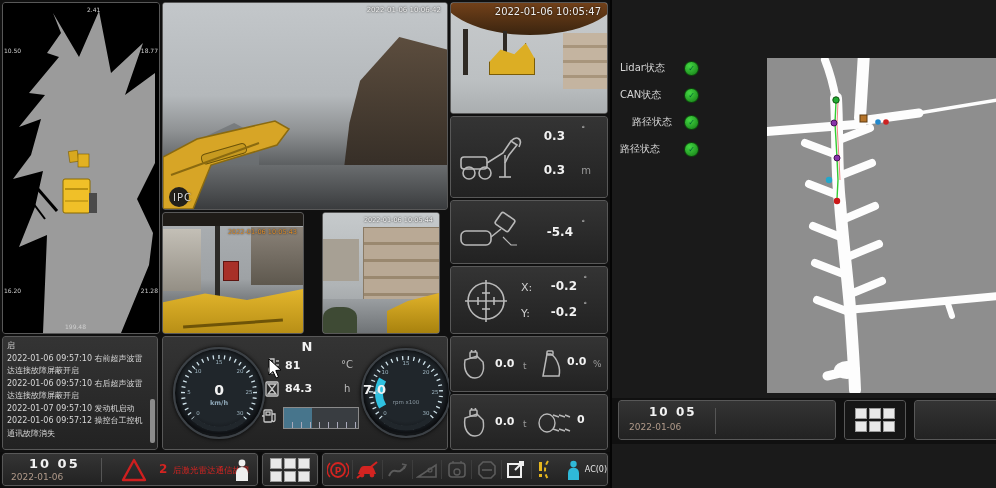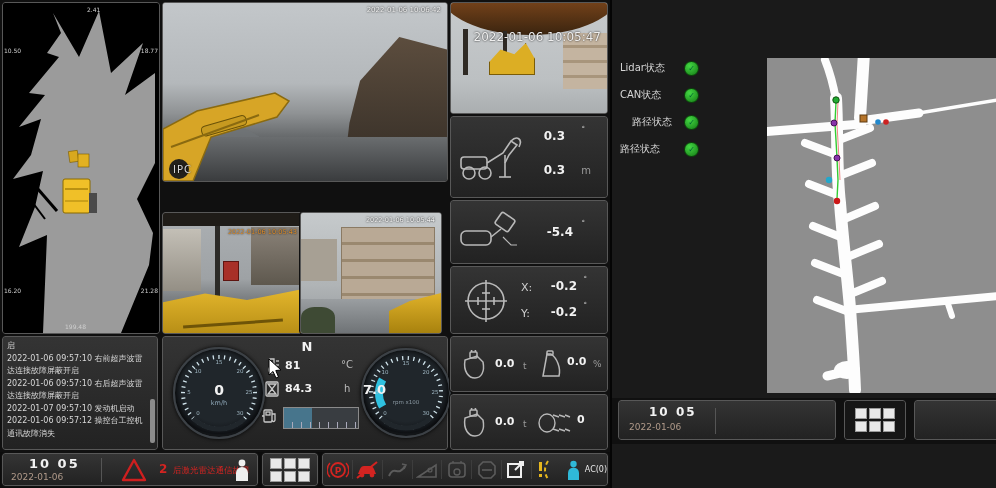--- a/index.html
+++ b/index.html
@@ -54,21 +54,21 @@
         </g>
       </svg>
       <span class="abs" style="left:84px;top:3px;font-size:6px;color:#cfcfcf;">2.41</span>
       <span class="abs" style="left:1px;top:44px;font-size:6px;color:#cfcfcf;">10.50</span>
       <span class="abs" style="right:1px;top:44px;font-size:6px;color:#cfcfcf;">18.77</span>
       <span class="abs" style="left:1px;top:284px;font-size:6px;color:#cfcfcf;">16.20</span>
       <span class="abs" style="right:1px;top:284px;font-size:6px;color:#cfcfcf;">21.28</span>
       <span class="abs" style="left:62px;top:320px;font-size:6px;color:#cfcfcf;">199.48</span>
     </div>
 
-    <div class="panel cam" style="left:162px;top:2px;width:286px;height:180px;">
+    <div class="panel cam" style="left:162px;top:2px;width:286px;height:208px;">
       <div class="abs" style="inset:0;background:linear-gradient(180deg,#c3c7ca 0%,#b4b8bb 45%,#8f9294 62%,#5e6163 78%,#383a3c 100%);"></div>
       <div class="abs" style="right:0;top:34px;width:106px;height:156px;background:linear-gradient(180deg,#5c4d3e,#2e2822);clip-path:polygon(18% 28%,55% 0,100% 8%,100% 100%,0 100%,8% 55%);"></div>
       <div class="abs" style="left:34px;top:120px;width:62px;height:44px;background:#6f7376;opacity:.75;clip-path:polygon(0 40%,60% 0,100% 30%,100% 100%,0 100%);"></div>
       <div class="abs" style="left:0;bottom:0;width:100%;height:44px;background:linear-gradient(180deg,#6a6d6f,#3a3c3e);"></div>
       <svg width="152" height="110" viewBox="0 0 152 110" style="position:absolute;left:0;bottom:0;">
         <polygon points="0,110 0,58 34,40 112,22 126,30 114,46 48,66 30,110" fill="#d7a526" stroke="#8a6a10" stroke-width="1.5"></polygon>
         <rect x="38" y="50" width="46" height="10" rx="4" fill="#c79a20" stroke="#6a5208" transform="rotate(-16 60 55)"></rect>
         <circle cx="16" cy="98" r="10" fill="#23211c"></circle>
         <line x1="8" y1="76" x2="96" y2="44" stroke="#8a6a10" stroke-width="2"></line>
       </svg>
@@ -80,38 +80,38 @@
       <div class="abs" style="inset:0;background:linear-gradient(180deg,#1f1c18 0,#1f1c18 13px,#a9adb0 13px,#9ea2a5 55%,#7d8184 70%,#55575a 100%);"></div>
       <div class="abs" style="left:0;top:16px;width:38px;height:62px;background:linear-gradient(180deg,#c3bfb6,#948f85);"></div>
       <div class="abs" style="right:0;top:14px;width:52px;height:58px;background:linear-gradient(180deg,#8a8278,#5e584e);"></div>
       <div class="abs" style="left:60px;top:48px;width:14px;height:18px;background:#a83028;border:1px solid #5e1410;"></div>
       <div class="abs" style="left:52px;top:13px;width:5px;height:109px;background:#2c2b28;"></div>
       <div class="abs" style="left:0;bottom:0;width:100%;height:44px;background:linear-gradient(180deg,#e3b62c,#b88f16);clip-path:polygon(0 30%,30% 10%,60% 25%,100% 0,100% 100%,0 100%);"></div>
       <div class="abs" style="left:20px;bottom:8px;width:100px;height:3px;background:#6e5408;transform:rotate(-4deg);"></div>
       <span class="ts" style="color:#d98a2a;font-size:6.5px;top:15px;">2022-01-06 10:05:43</span>
     </div>
 
-    <div class="panel cam" style="left:300px;top:212px;width:142px;height:122px;">
+    <div class="panel cam" style="left:322px;top:212px;width:118px;height:122px;">
       <div class="abs" style="inset:0;background:linear-gradient(180deg,#c6cacc,#b0b4b6 60%,#93979a 100%);"></div>
       <div class="abs" style="left:40px;top:14px;width:92px;height:74px;background:repeating-linear-gradient(180deg,#b9a995 0 14px,#9a886f 14px 17px),#b9a995;border:1px solid #8a7a64;"></div>
       <div class="abs" style="left:0;top:26px;width:36px;height:42px;background:#a7a094;"></div>
       <div class="abs" style="left:0;bottom:0;width:100%;height:34px;background:linear-gradient(180deg,#9a9ea1,#6f7376);"></div>
       <div class="abs" style="left:0;bottom:0;width:34px;height:26px;background:#3e4a34;border-radius:40% 40% 0 0;"></div>
       <div class="abs" style="right:0;bottom:0;width:52px;height:40px;background:linear-gradient(180deg,#e0b22a,#a8820e);clip-path:polygon(0 45%,40% 20%,100% 0,100% 100%,0 100%);"></div>
       <span class="ts" style="font-size:6.5px;">2022-01-06 10:05:44</span>
     </div>
 
     <div class="panel cam" style="left:450px;top:2px;width:158px;height:112px;">
       <div class="abs" style="inset:0;background:linear-gradient(180deg,#c7cacc,#bcc0c2 70%,#aaaeb0 100%);"></div>
       <div class="abs" style="left:-10px;top:-14px;width:178px;height:46px;background:linear-gradient(180deg,#8a4d1e,#3a240f);border-radius:0 0 50% 50%/0 0 90% 90%;"></div>
       <div class="abs" style="left:12px;top:26px;width:5px;height:46px;background:#2f2a24;"></div>
       <div class="abs" style="left:52px;top:28px;width:4px;height:40px;background:#2f2a24;"></div>
       <div class="abs" style="left:38px;top:40px;width:44px;height:30px;background:#dcae24;clip-path:polygon(0 60%,25% 20%,55% 35%,80% 0,100% 50%,100% 100%,0 100%);border:1px solid #7a5c08;"></div>
       <div class="abs" style="right:0;top:30px;width:44px;height:56px;background:repeating-linear-gradient(180deg,#c4b4a0 0 12px,#a8957c 12px 15px);"></div>
-      <span class="ts" style="font-size:12px;margin-top:24px;">2022-01-06 10:05:47</span>
+      <span class="ts" style="font-size:10px;">2022-01-06 10:05:47</span>
     </div>
 
     <div class="panel metal" style="left:450px;top:116px;width:158px;height:82px;">
       <svg width="72" height="52" viewBox="0 0 72 52" style="position:absolute;left:6px;top:16px;">
         <g fill="none" stroke="#b9b9b9" stroke-width="1.6">
           <rect x="4" y="24" width="26" height="12" rx="3"></rect>
           <circle cx="12" cy="40" r="6"></circle>
             <circle cx="28" cy="40" r="6"></circle>
           <path d="M30,30 L46,20 L54,8 L60,12 L52,22 L48,30"></path>
           <path d="M54,8 C60,2 66,6 62,14"></path>
@@ -175,21 +175,21 @@
           <circle cx="44" cy="44" r="36" fill="none" stroke="#20262b" stroke-width="5" stroke-dasharray="57 170" transform="rotate(45 44 44)"></circle>
         </svg>
         <span class="gt" style="left:17px;top:61px;">0</span>
         <span class="gt" style="left:8px;top:40px;">5</span>
         <span class="gt" style="left:17px;top:19px;">10</span>
         <span class="gt" style="left:38px;top:10px;">15</span>
         <span class="gt" style="left:59px;top:19px;">20</span>
         <span class="gt" style="left:68px;top:40px;">25</span>
         <span class="gt" style="left:59px;top:61px;">30</span>
         <span class="val abs" style="left:0;right:0;top:33px;text-align:center;font-size:14px;">0</span>
-        <span class="abs" style="left:0;right:0;top:50px;text-align:center;font-size:6.5px;color:#8fa8b8;">km/h</span>
+        <span class="abs" style="left:0;right:0;top:50px;text-align:center;font-size:6.5px;color:#8fa8b8;font-weight:bold;">km/h</span>
       </div>
 
       <span class="val abs" style="left:104px;width:80px;top:2px;text-align:center;font-size:13px;">N</span>
       <svg width="18" height="18" viewBox="0 0 18 18" style="position:absolute;left:100px;top:20px;">
         <g fill="none" stroke="#c9c9c9" stroke-width="1.3">
           <path d="M7,2 v8 a3.4,3.4 0 1 0 4,0 V2 z"></path>
             <line x1="13" y1="4" x2="16" y2="4"></line>
             <line x1="13" y1="8" x2="16" y2="8"></line>
         </g>
       </svg>

